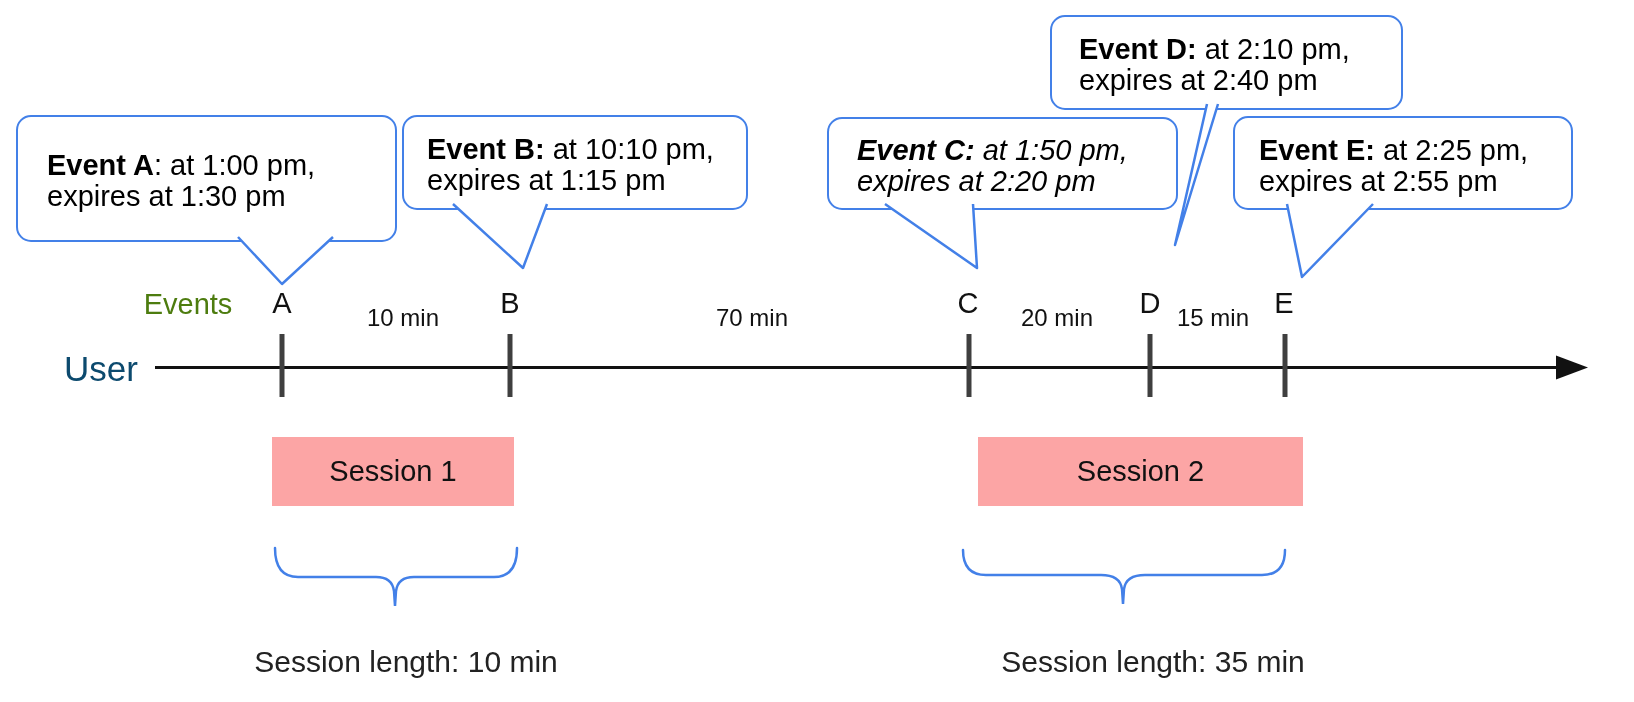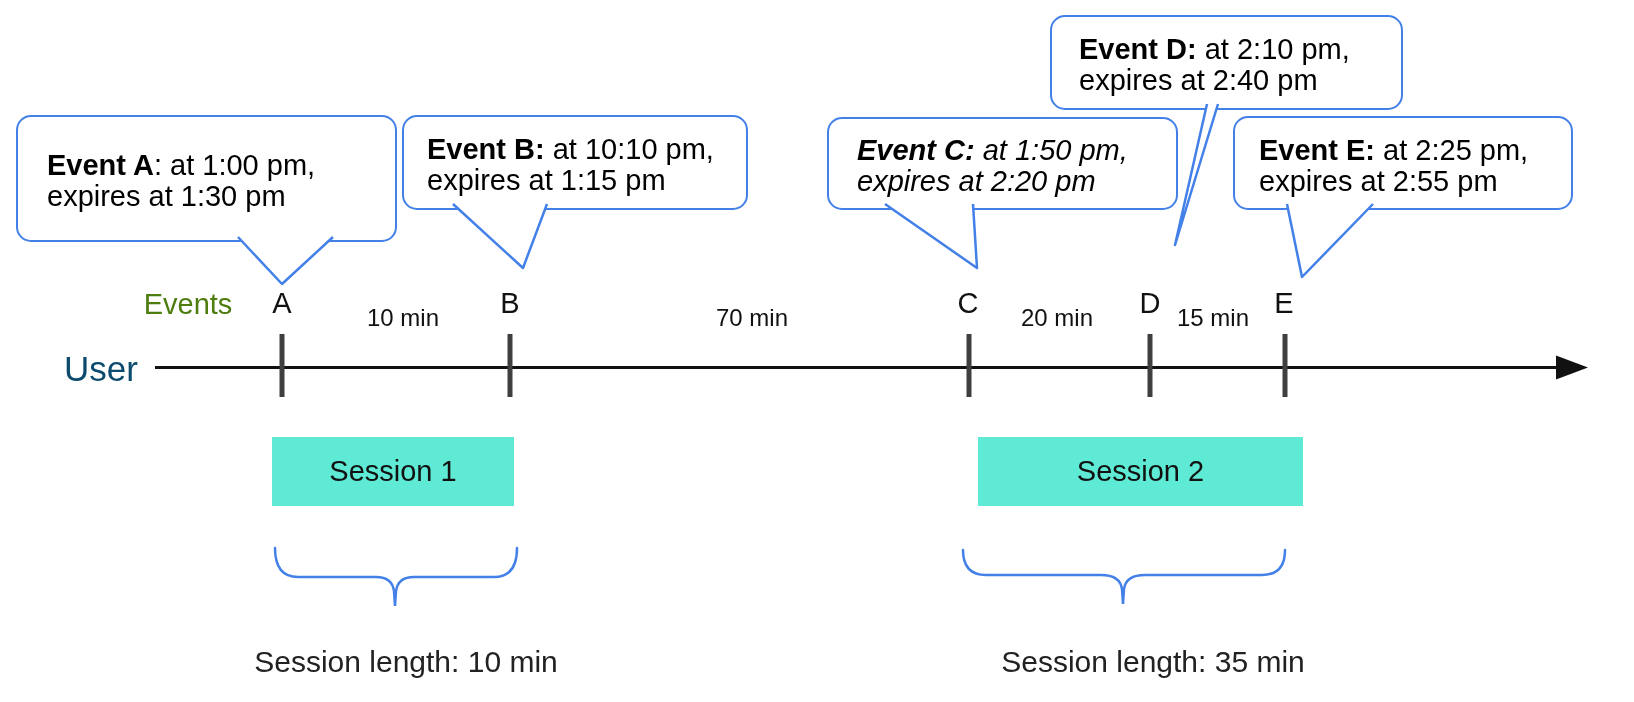--- a/index.html
+++ b/index.html
@@ -21,21 +21,21 @@
   .bubble-d{left:1050px;top:15px;width:353px;height:95px;padding:17px 0 0 27px;}
   .bubble-e{left:1233px;top:116px;width:340px;height:94px;padding:17px 12px 0 24px;}
   .lbl{position:absolute;z-index:3;white-space:nowrap;}
   .user-label{left:64px;top:349px;font-size:35px;color:#0c4a6e;}
   .events-label{left:188px;top:288px;font-size:29px;transform:translateX(-50%);color:#4d7c0f;}
   .event-letter{top:287px;font-size:29px;transform:translateX(-50%);color:#111;}
   .ev-a{left:282px;} .ev-b{left:510px;} .ev-c{left:968px;} .ev-d{left:1150px;} .ev-e{left:1284px;}
   .interval{top:304px;font-size:24px;transform:translateX(-50%);color:#111;}
   .iv-0{left:403px;} .iv-1{left:752px;} .iv-2{left:1057px;} .iv-3{left:1213px;}
   .session-box{
-    position:absolute;z-index:2;top:437px;height:69px;background:#5eead4;
+    position:absolute;z-index:2;top:437px;height:69px;background:#fca5a5;
     display:flex;align-items:center;justify-content:center;font-size:29px;color:#111;
   }
   .session-1{left:272px;width:242px;}
   .session-2{left:963px;width:325px;margin-left:15px;}
   .length-label{top:645px;font-size:30px;color:#222;transform:translateX(-50%);}
   .len-1{left:406px;} .len-2{left:1153px;}
 </style>
 </head>
 <body>
 

